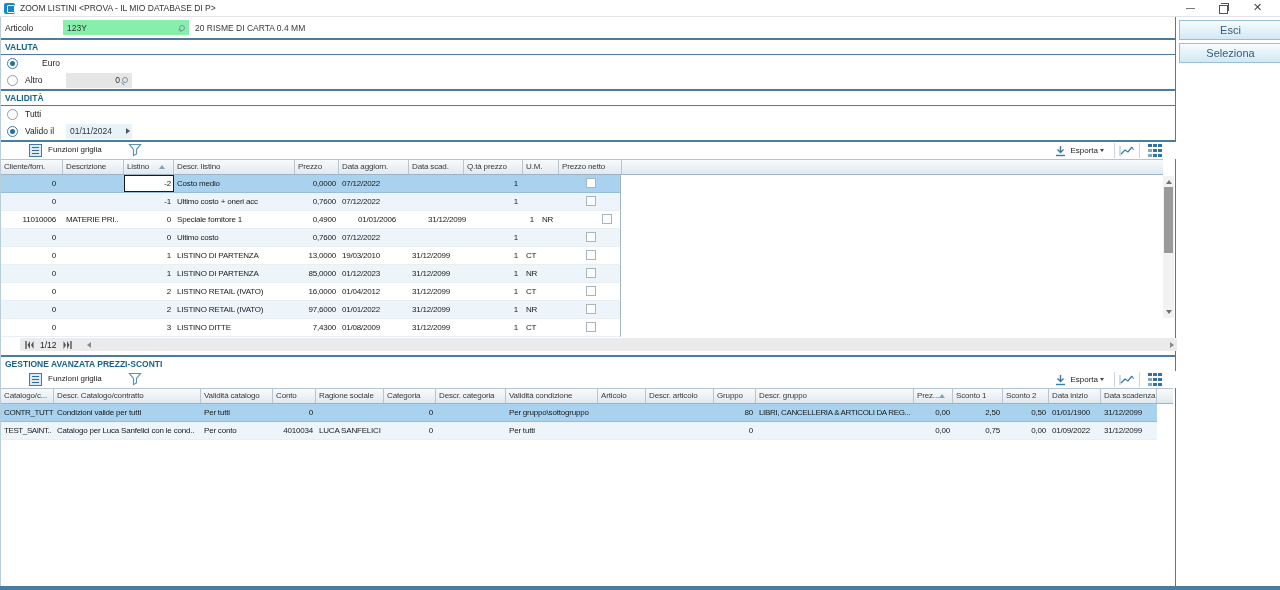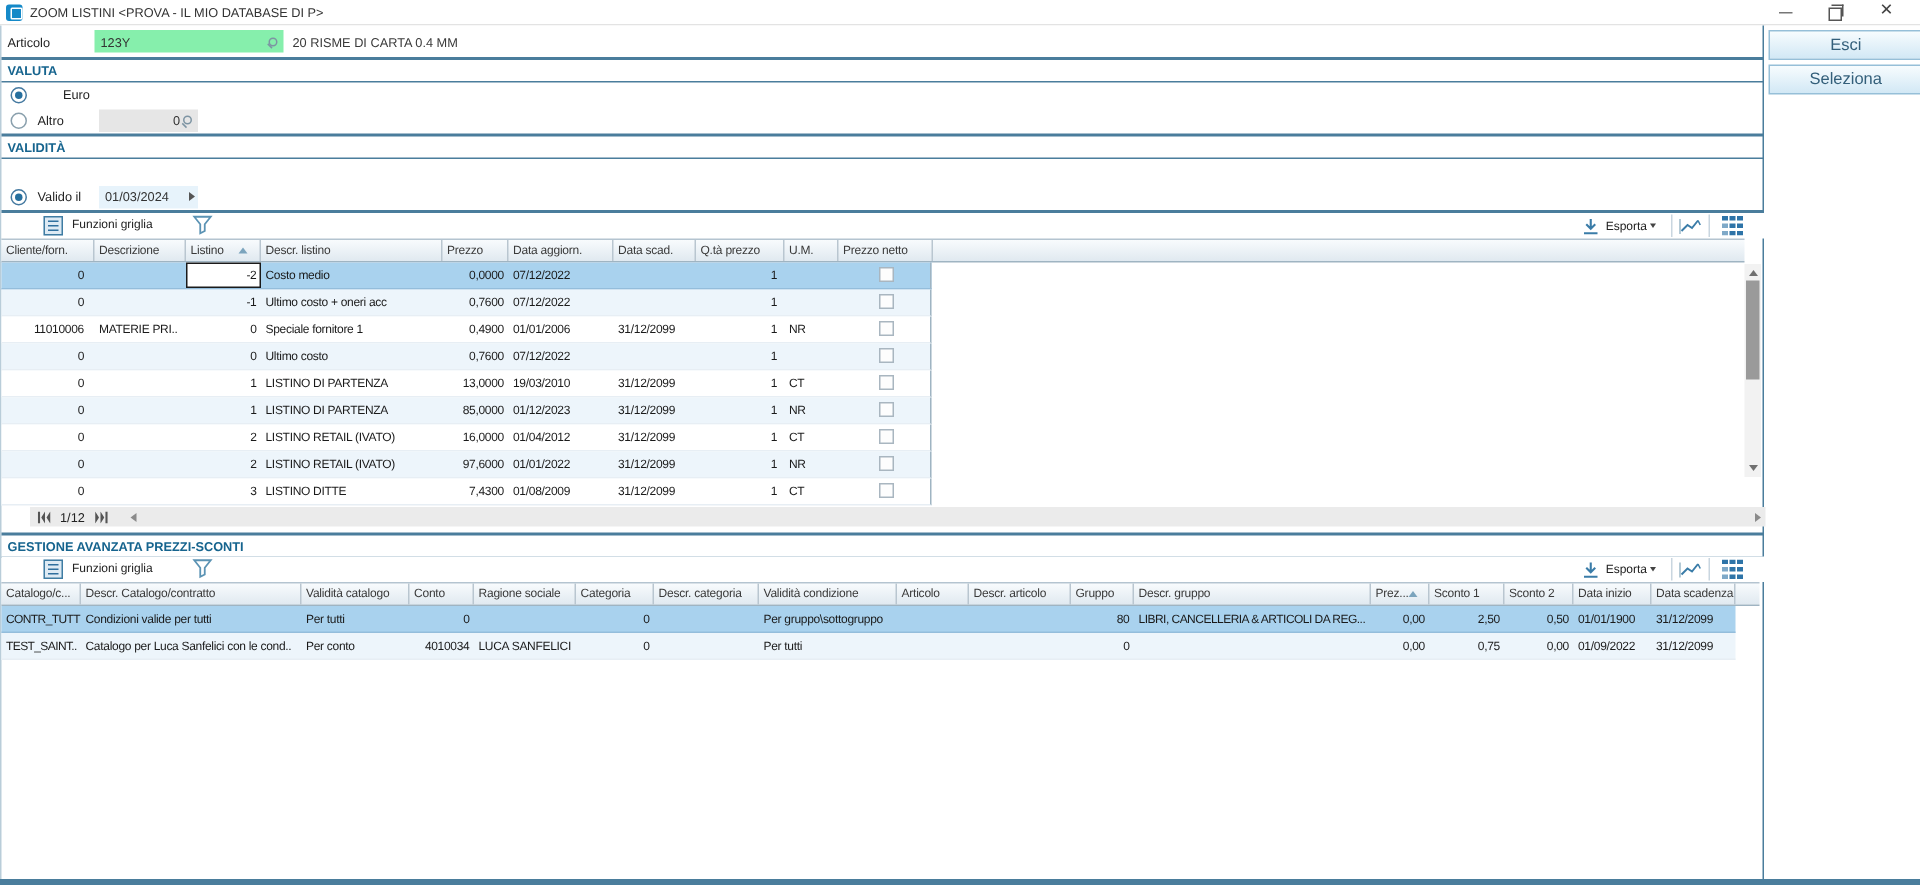--- a/index.html
+++ b/index.html
@@ -107,25 +107,29 @@
     <span class="radio" style="margin-left:6px;"></span>
     <span class="label" style="margin-left:7px;width:40px;">Altro</span>
     <span class="field" style="width:66px;background:#e6e6e6;margin-left:1px;">
       <span style="flex:1;text-align:right;">0</span>
       <span class="mag"></span>
     </span>
   </div>
   <div class="band sep2" style="top:72px;"></div>
 
   <div class="band sec-title" style="top:74px;">VALIDITÀ</div>
+  <div class="band frow" style="top:89px;height:16px;">
+    <span class="radio" style="margin-left:6px;"></span>
+    <span class="label" style="margin-left:7px;">Tutti</span>
+  </div>
   <div class="band frow" style="top:105px;height:18px;">
     <span class="radio sel" style="margin-left:6px;"></span>
     <span class="label" style="margin-left:7px;width:40px;">Valido il</span>
     <span class="field" style="width:66px;background:#e7f3fb;margin-left:1px;">
-      <span style="flex:1">01/03/2024</span>
+      <span style="flex:1">01/11/2024</span>
       <span class="arr arr-r" style="border-left-color:#555;"></span>
     </span>
   </div>
   <div class="band sep2" style="top:123px;"></div>
 
   <div class="toolbar" style="top:125px;">
     <span class="tb-list-icon">
         <i></i>
         <i></i>
         <i></i>
@@ -228,21 +232,21 @@
         <div class="gcell c" style="width: 63px;">
           <span class="checkbox" style="display: block;"></span>
         </div>
       </div>
       <div class="grow" style="width: 620px; border-right: 1px solid rgb(159, 180, 194);">
         <div class="gcell r" style="width: 62px; padding-right: 7px;">11010006</div>
         <div class="gcell l" style="width: 61px;">MATERIE PRI..</div>
         <div class="gcell r" style="width: 50px;">0</div>
         <div class="gcell l" style="width: 121px;">Speciale fornitore 1</div>
         <div class="gcell r" style="width: 44px;">0,4900</div>
-        <div class="gcell l" style="width: 70px;">01/01/2006</div>
+        <div class="gcell l" style="width: 70px; margin-left: 16px;">01/01/2006</div>
         <div class="gcell l" style="width: 55px;">31/12/2099</div>
         <div class="gcell r" style="width: 59px; padding-right: 5px;">1</div>
         <div class="gcell l" style="width: 36px;">NR</div>
         <div class="gcell c" style="width: 63px;">
           <span class="checkbox" style="display: block;"></span>
         </div>
       </div>
       <div class="grow alt" style="width: 620px; border-right: 1px solid rgb(159, 180, 194);">
         <div class="gcell r" style="width: 62px; padding-right: 7px;">0</div>
         <div class="gcell l" style="width: 61px;"></div>

